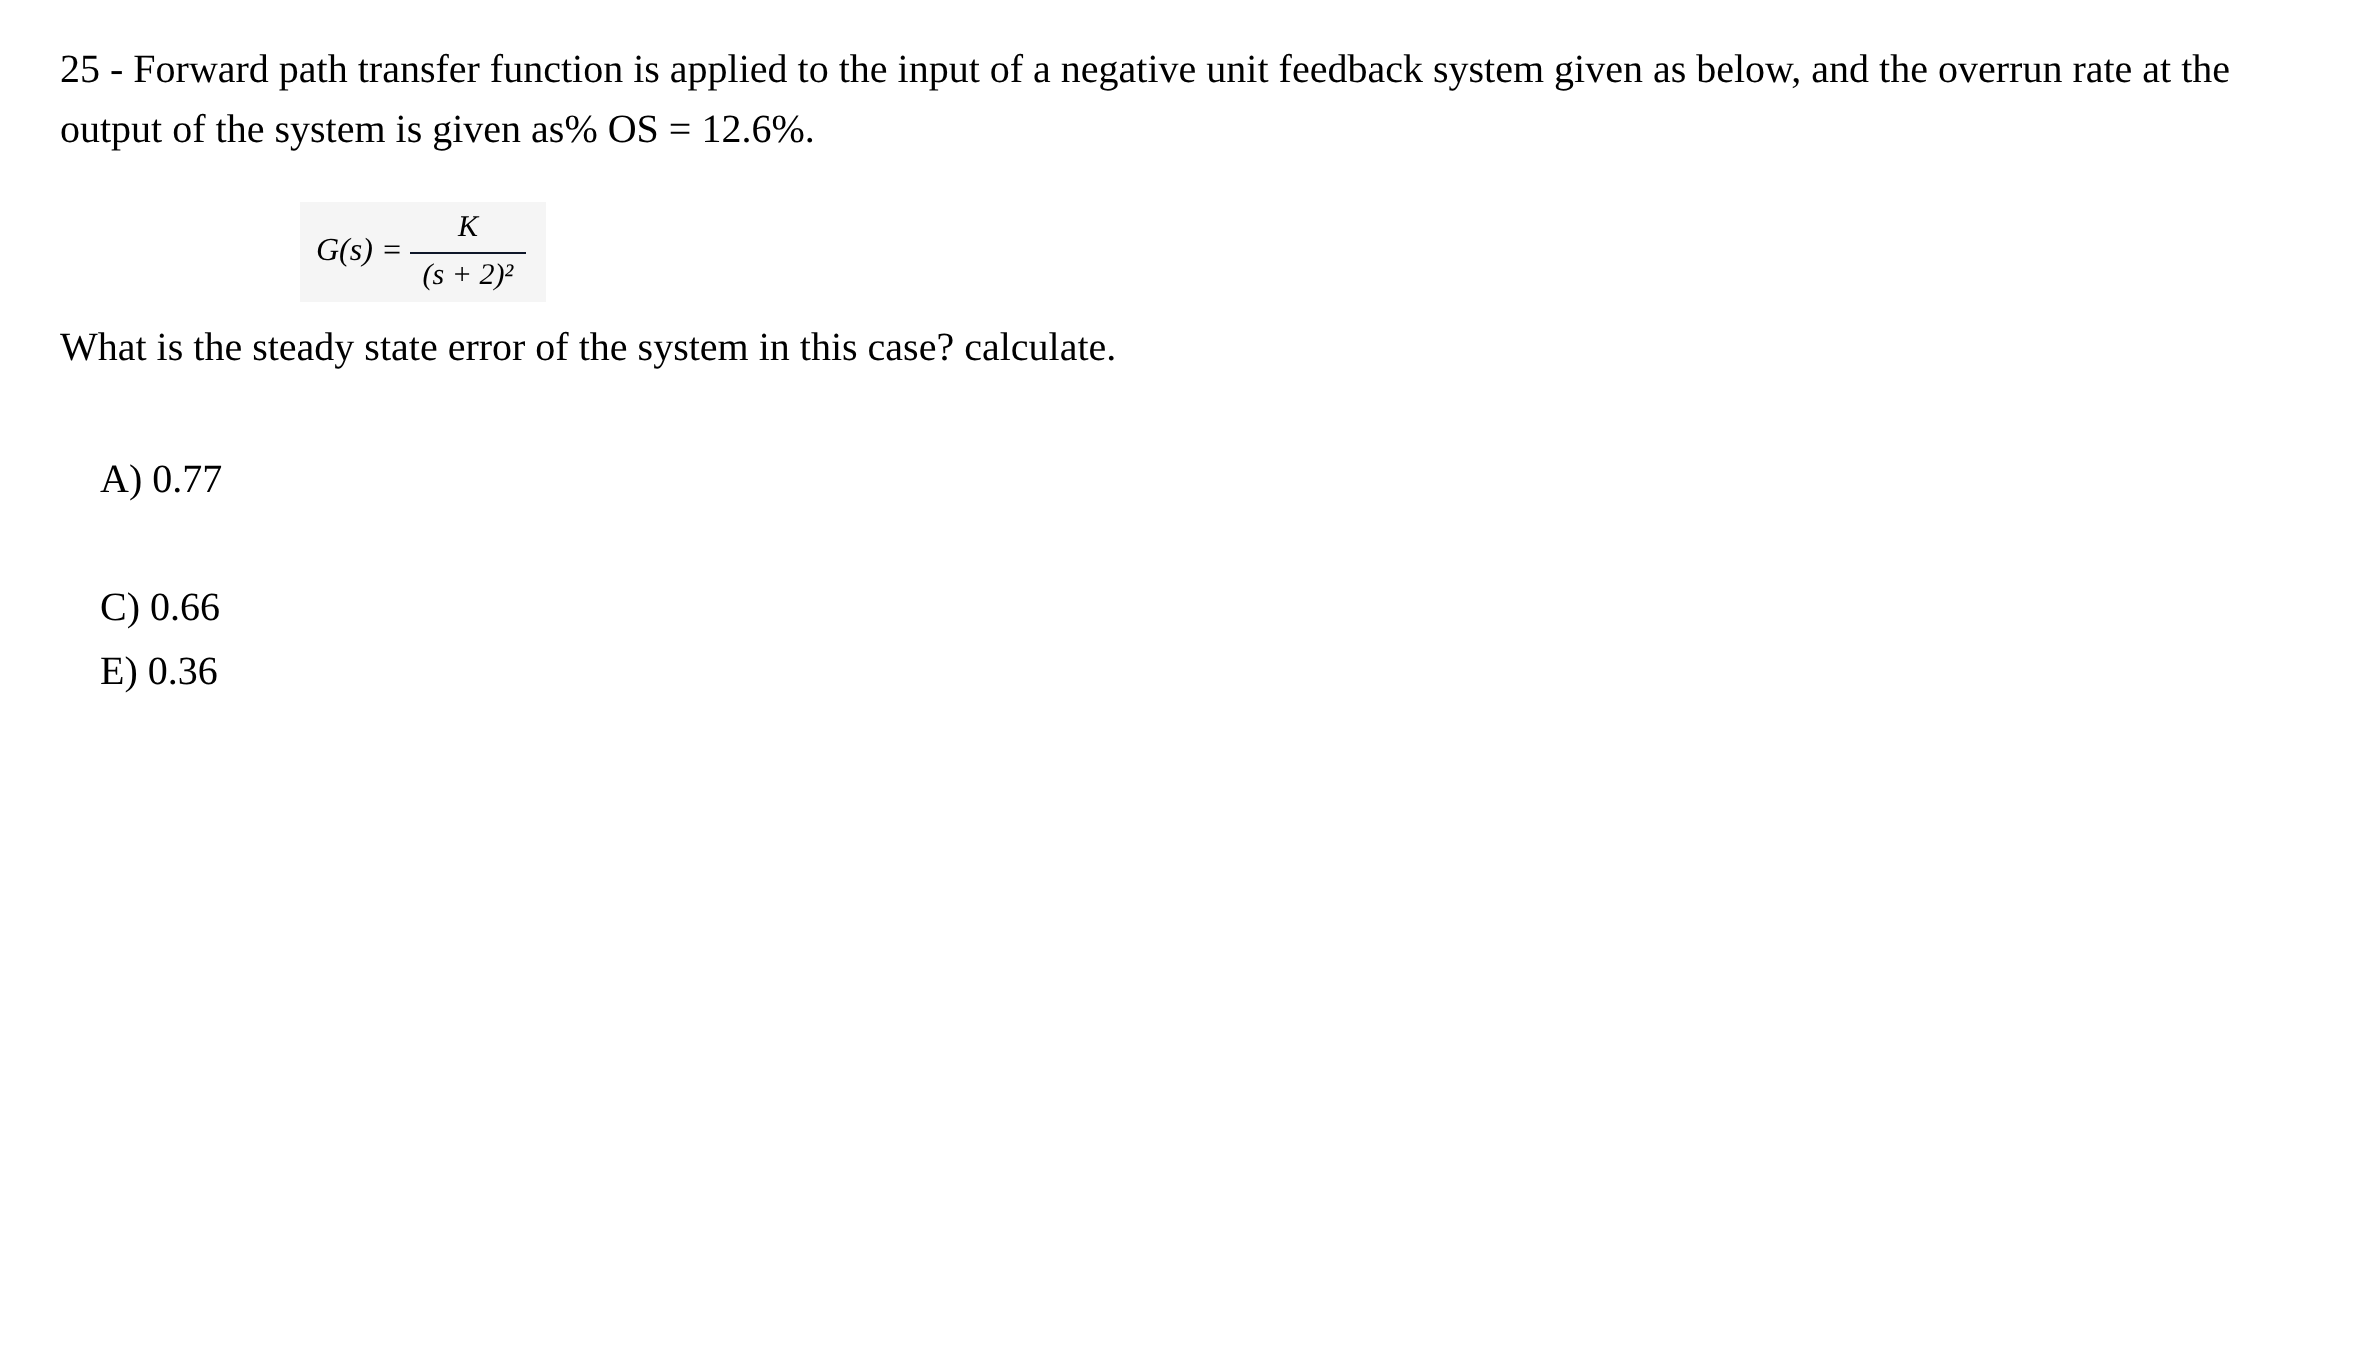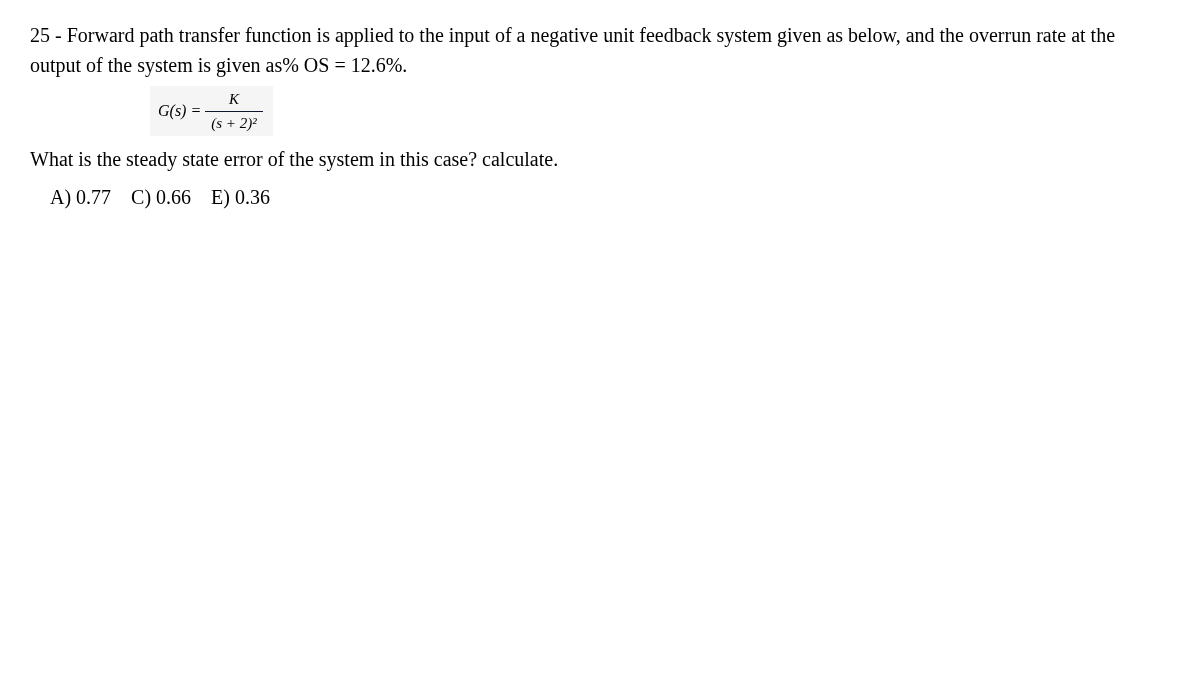--- a/index.html
+++ b/index.html
@@ -6,21 +6,21 @@
       font-family: "Times New Roman", Times, serif;
       font-size: 20px;
       color: #000;
       padding: 20px 30px;
       margin: 0;
       width: 1179px;
       box-sizing: border-box;
       line-height: 1.5;
     }
     .question-text {
-      margin-bottom: 4px;
+      margin-bottom: 19px;
     }
     .formula-block {
       display: inline-block;
       background: #f5f5f5;
       padding: 2px 10px 2px 8px;
       margin-left: 120px;
       margin-top: 2px;
       margin-bottom: 2px;
       font-family: "Cambria Math", "Times New Roman", serif;
       font-size: 16px;
@@ -40,32 +40,32 @@
     }
     .fraction .num {
       padding: 0 6px;
     }
     .fraction .den {
       border-top: 1px solid #0f172a;
       padding: 0 6px;
     }
     .followup {
       margin-top: 6px;
-      margin-bottom: 8px;
+      margin-bottom: 36px;
     }
     .options {
       display: flex;
-      flex-direction: row;
+      flex-direction: column;
     }
     .option {
       margin-left: 20px;
       margin-bottom: 34px;
     }
     .option.tight {
-      margin-bottom: 24px;
+      margin-bottom: 2px;
     }
   </style>
 </head>
 <body>
 
 
 
 <div class="question-text">25 - Forward path transfer function is applied to the input of a negative unit feedback system given as below, and the overrun rate at the output of the system is given as% OS = 12.6%.</div>
 
 <div class="formula-block">

